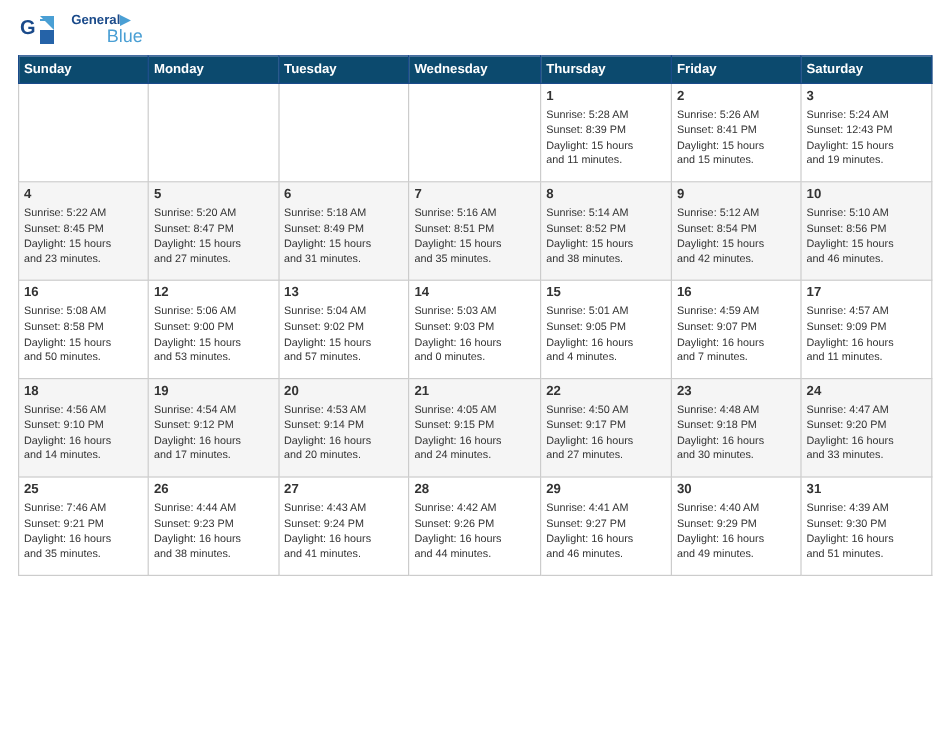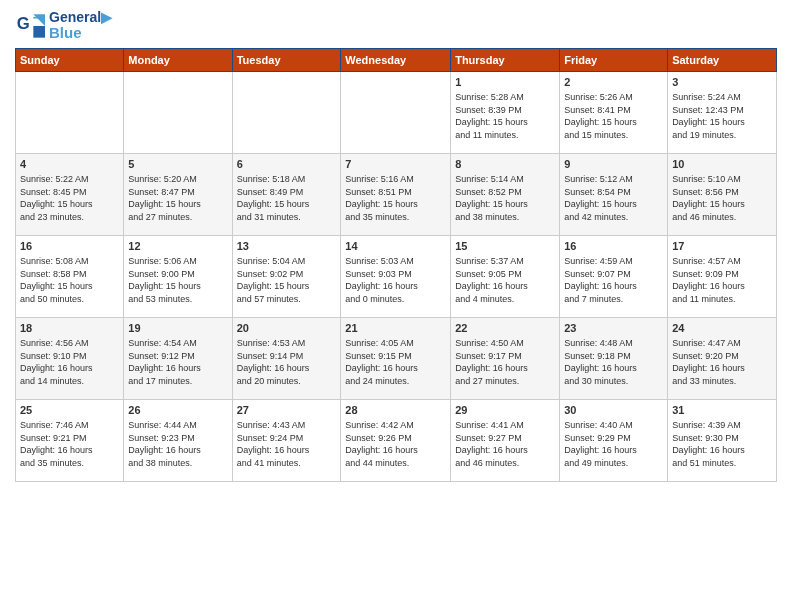--- a/index.html
+++ b/index.html
@@ -41,21 +41,21 @@
     .subtitle {
       font-size: 15px;
       color: #333;
     }
     .calendar {
       width: 100%;
       border-collapse: collapse;
       font-size: 9.5px;
     }
     .calendar thead th {
-      background-color: #c2410c;
+      background-color: #0c4a6e;
       color: #fff;
       padding: 5px 4px;
       text-align: left;
       font-size: 11px;
       font-weight: bold;
       border: 1px solid #1a4a8a;
     }
     .calendar tbody td {
       border: 1px solid #ccc;
       vertical-align: top;
@@ -90,22 +90,22 @@
         <rect x="0" y="0" width="36" height="36" fill="white"></rect>
 
         <text x="2" y="22" font-size="20" font-weight="bold" fill="#1a4a8a" font-family="Arial">G</text>
 
         <polygon points="22,4 36,4 36,18" fill="#4a9fd4"></polygon>
         <rect x="22" y="18" width="14" height="14" fill="#2563a8"></rect>
 
         <line x1="22" y1="8" x2="34" y2="8" stroke="#4a9fd4" stroke-width="2"></line>
       </svg>
       <div>
-        <div style="font-size:14px;font-weight:bold;color:#1a4a8a;line-height:1.1;text-align:center;">General<span style="color:#4a9fd4;">▶</span></div>
-        <div style="font-size:15px;font-weight:bold;color:#4a9fd4;line-height:1.1;">Blue</div>
+        <div style="font-size:11px;font-weight:bold;color:#1a4a8a;line-height:1.1;text-align:center;">General<span style="color:#4a9fd4;">▶</span></div>
+        <div style="font-size:15px;font-weight:normal;color:#4a9fd4;line-height:1.1;margin-left:40px;">Blue</div>
       </div>
     </div>
     <div class="title-block">
       <div class="main-title"></div>
       <div class="subtitle"></div>
     </div>
   </div>
 
   <table class="calendar">
     <thead>
@@ -222,21 +222,21 @@
           </td>
           <td>
             <span class="day-num">14</span>
             <div>Sunrise: 5:03 AM</div>
             <div>Sunset: 9:03 PM</div>
             <div>Daylight: 16 hours</div>
             <div>and 0 minutes.</div>
           </td>
           <td>
             <span class="day-num">15</span>
-            <div>Sunrise: 5:37 AM</div>
+            <div>Sunrise: 5:01 AM</div>
             <div>Sunset: 9:05 PM</div>
             <div>Daylight: 16 hours</div>
             <div>and 4 minutes.</div>
           </td>
           <td>
             <span class="day-num">16</span>
             <div>Sunrise: 4:59 AM</div>
             <div>Sunset: 9:07 PM</div>
             <div>Daylight: 16 hours</div>
             <div>and 7 minutes.</div>

